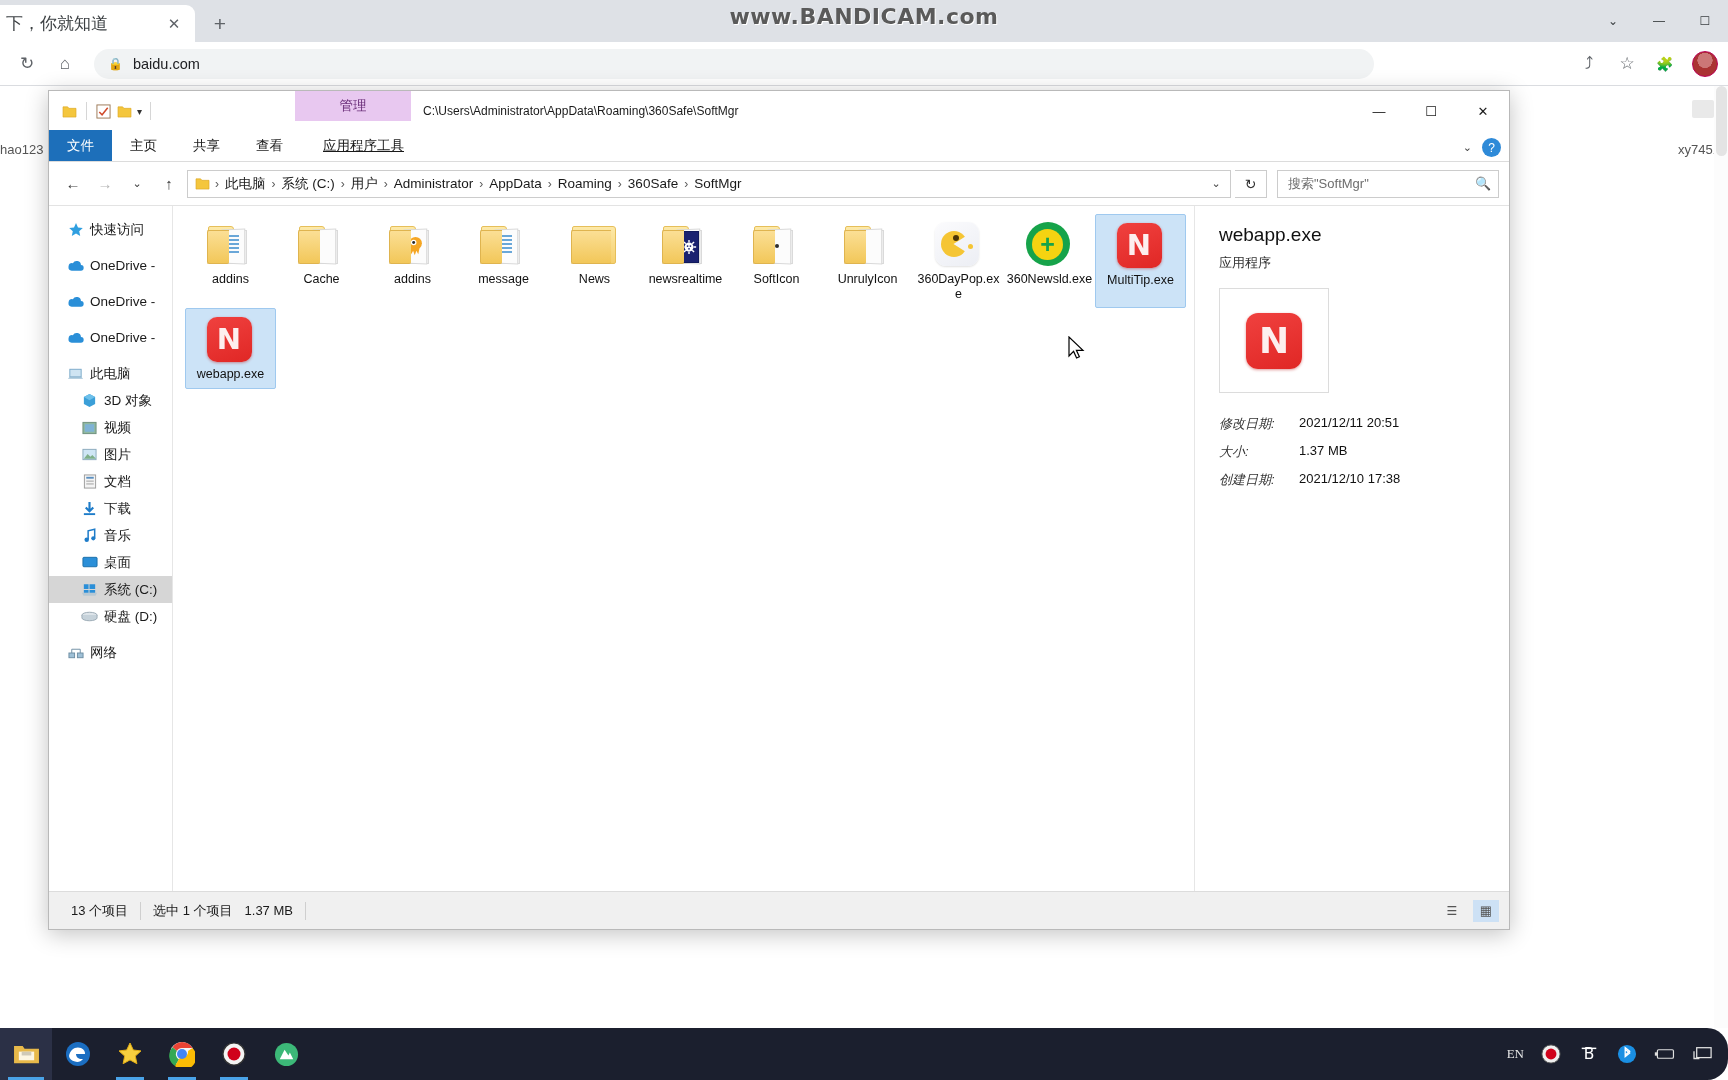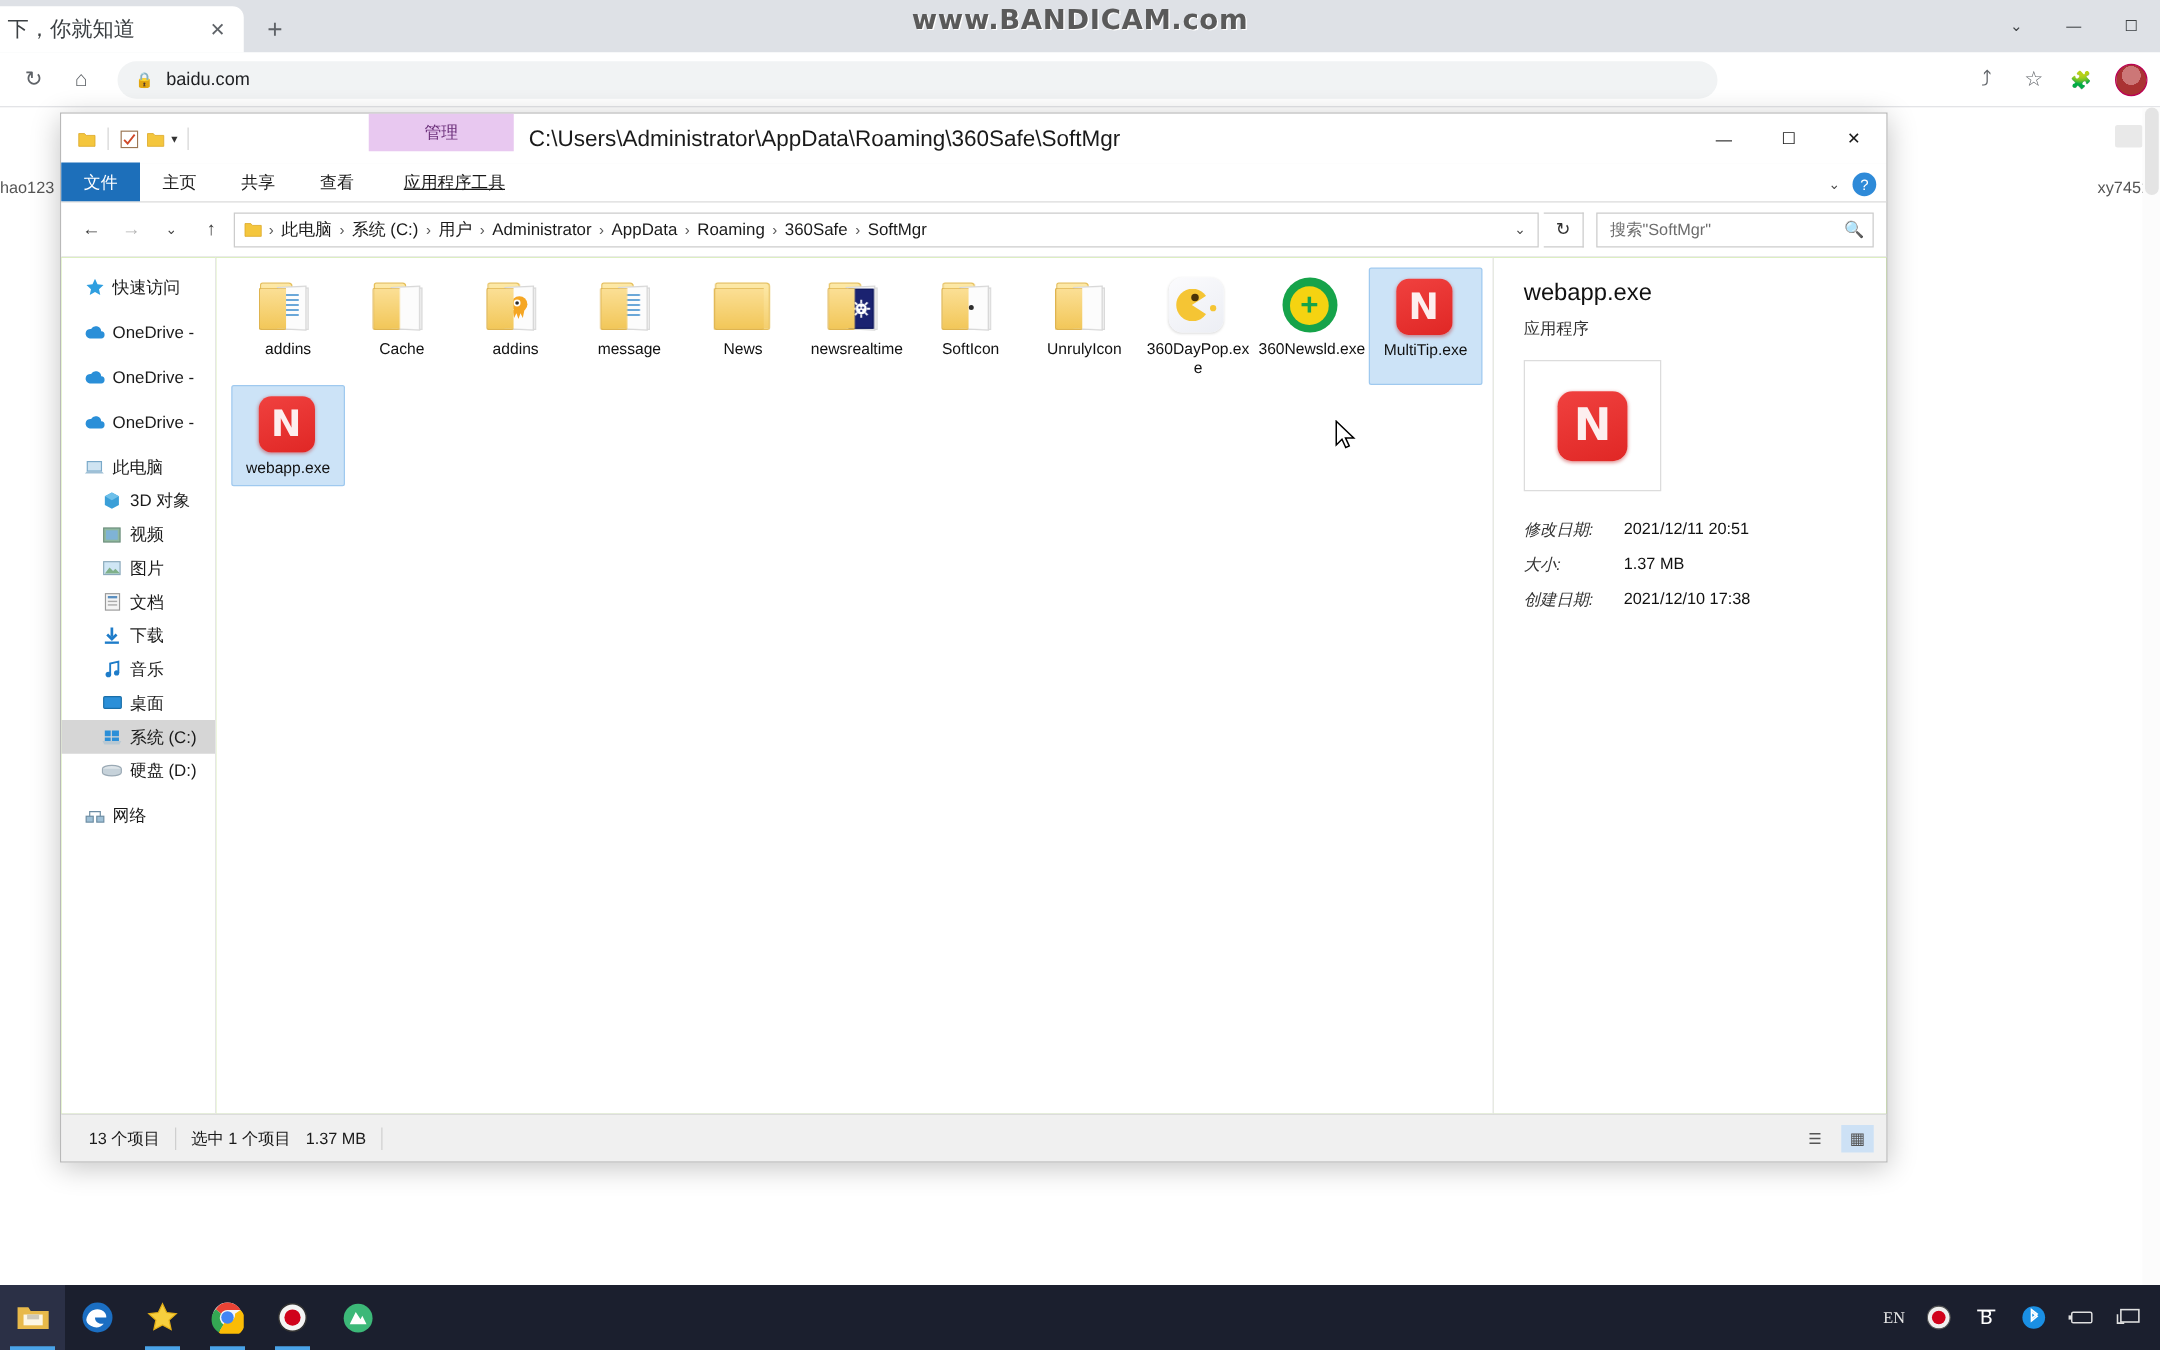--- a/index.html
+++ b/index.html
@@ -97,21 +97,21 @@
   }
   .qat { display:flex; align-items:center; gap:4px; padding-left:12px; height:28px; }
   .qat-sep { width:1px; height:18px; background:#d6d6d6; margin:0 4px; }
   .ribbon-ctx-tab {
     position:absolute; left:246px; top:0; width:116px; height:30px;
     background:#e8c8f0; display:flex; align-items:center; justify-content:center;
     font-size:13.5px; color:#6b2f7a;
   }
   .win-path-title {
     position:absolute; left:374px; top:0; height:40px; display:flex; align-items:center;
-    font-size:18px; color:#1a1a1a;
+    font-size:12px; color:#1a1a1a;
   }
   .win-ctrl {
     position:absolute; right:0; top:0; height:40px; display:flex;
   }
   .win-ctrl div {
     width:52px; height:40px; display:flex; align-items:center; justify-content:center;
     font-size:13px; color:#1a1a1a;
   }
 
   
@@ -155,21 +155,21 @@
     width:32px; height:28px; border:1px solid #cccccc; border-left:none; background:#fff;
     display:flex; align-items:center; justify-content:center; font-size:14px; color:#333; flex:none;
   }
   .searchbox {
     width:222px; height:28px; border:1px solid #cccccc; background:#fff; margin-left:6px;
     display:flex; align-items:center; padding:0 6px 0 10px; flex:none;
   }
   .searchbox .ph { flex:1; font-size:13px; color:#6d6d6d; white-space:nowrap; }
 
   
-  .win-body { flex:1; display:flex; background:#84cc16; min-height:0; }
+  .win-body { flex:1; display:flex; background:#14b8a6; min-height:0; }
 
   .nav-pane {
     width:124px; background:#fff; border-right:1px solid #e6e6e6;
     padding-top:10px; flex:none; overflow:hidden;
   }
   .nav-item {
     height:27px; display:flex; align-items:center; gap:6px;
     padding-left:18px; font-size:13.5px; color:#1a1a1a; white-space:nowrap;
   }
   .nav-item.indent { padding-left:32px; }
@@ -289,21 +289,21 @@
   }
   .st-item { font-size:13px; color:#1a1a1a; padding:0 12px; }
   .st-sep { width:1px; height:18px; background:#cfcfcf; }
   .st-views { position:absolute; right:10px; display:flex; gap:8px; align-items:center; }
   .view-btn { width:26px; height:22px; display:flex; align-items:center; justify-content:center; color:#555; }
   .view-btn.active { background:#cde1f5; }
 
   
   .taskbar {
     position:absolute; left:0; bottom:0; width:1728px; height:52px;
-    background:#1b1f2e; display:flex; align-items:center;
+    background:#1b1f2e; display:flex; align-items:center;border-radius:21px;
   }
   .tb-item {
     width:52px; height:52px; display:flex; align-items:center; justify-content:center;
     position:relative;
   }
   .tb-item.active { background:#2b3046; }
   .tb-item.active::after {
     content:''; position:absolute; left:8px; right:8px; bottom:0; height:3px; background:#4aa3e8;
   }
   .tb-item.open::after {

